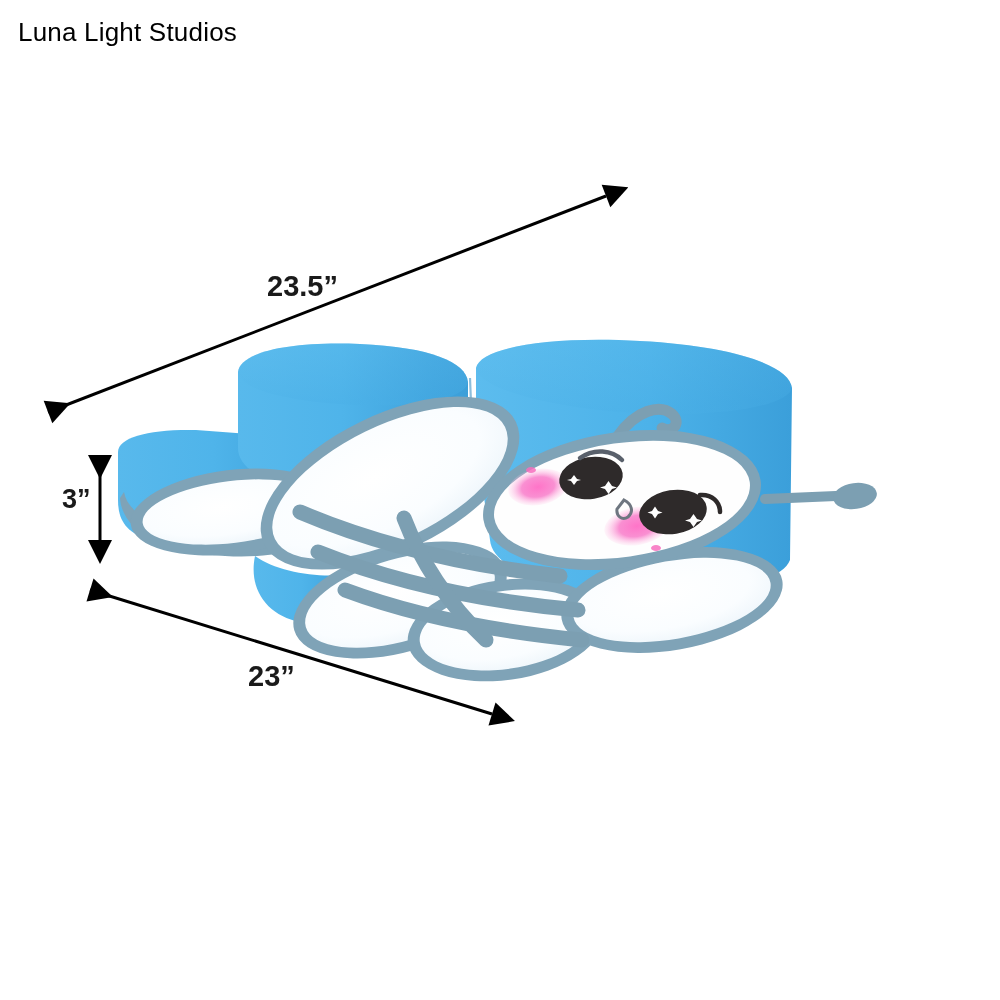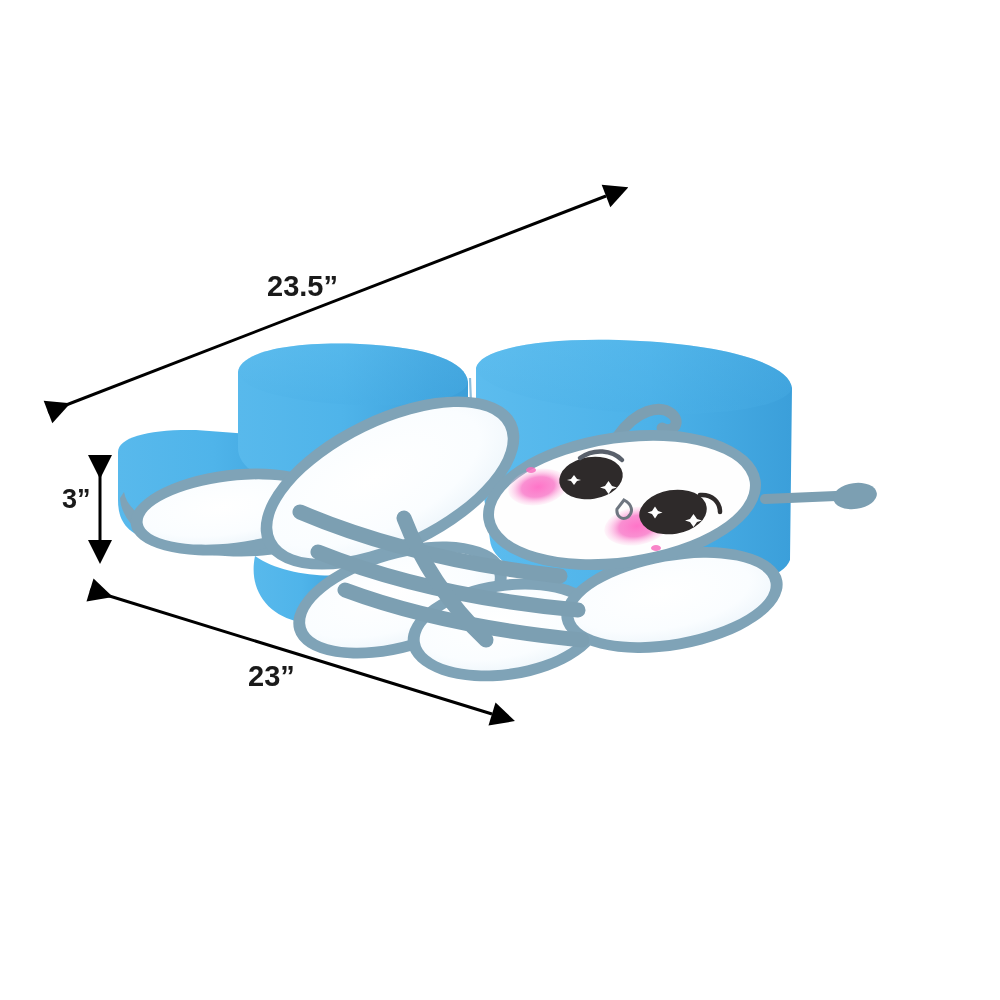--- a/index.html
+++ b/index.html
@@ -50,20 +50,21 @@
     font-size: 27px;
     font-weight: 600;
     fill: #1a1a1a;
   }
 </style>
 </head>
 <body>
 
 <div id="page">
 
+  <div id="brand-label">Luna Light Studios</div>
 
   <svg id="diagram-svg" viewBox="0 0 1000 1000">
 
     <defs>
 
       <marker id="arrowStart" markerWidth="10" markerHeight="10" refX="8" refY="5" orient="auto-start-reverse" markerUnits="strokeWidth">
         <path d="M 8 1 L 0 5 L 8 9 z" fill="#000000"></path>
       </marker>
       <marker id="arrowEnd" markerWidth="10" markerHeight="10" refX="2" refY="5" orient="auto" markerUnits="strokeWidth">
         <path d="M 2 1 L 10 5 L 2 9 z" fill="#000000"></path>

